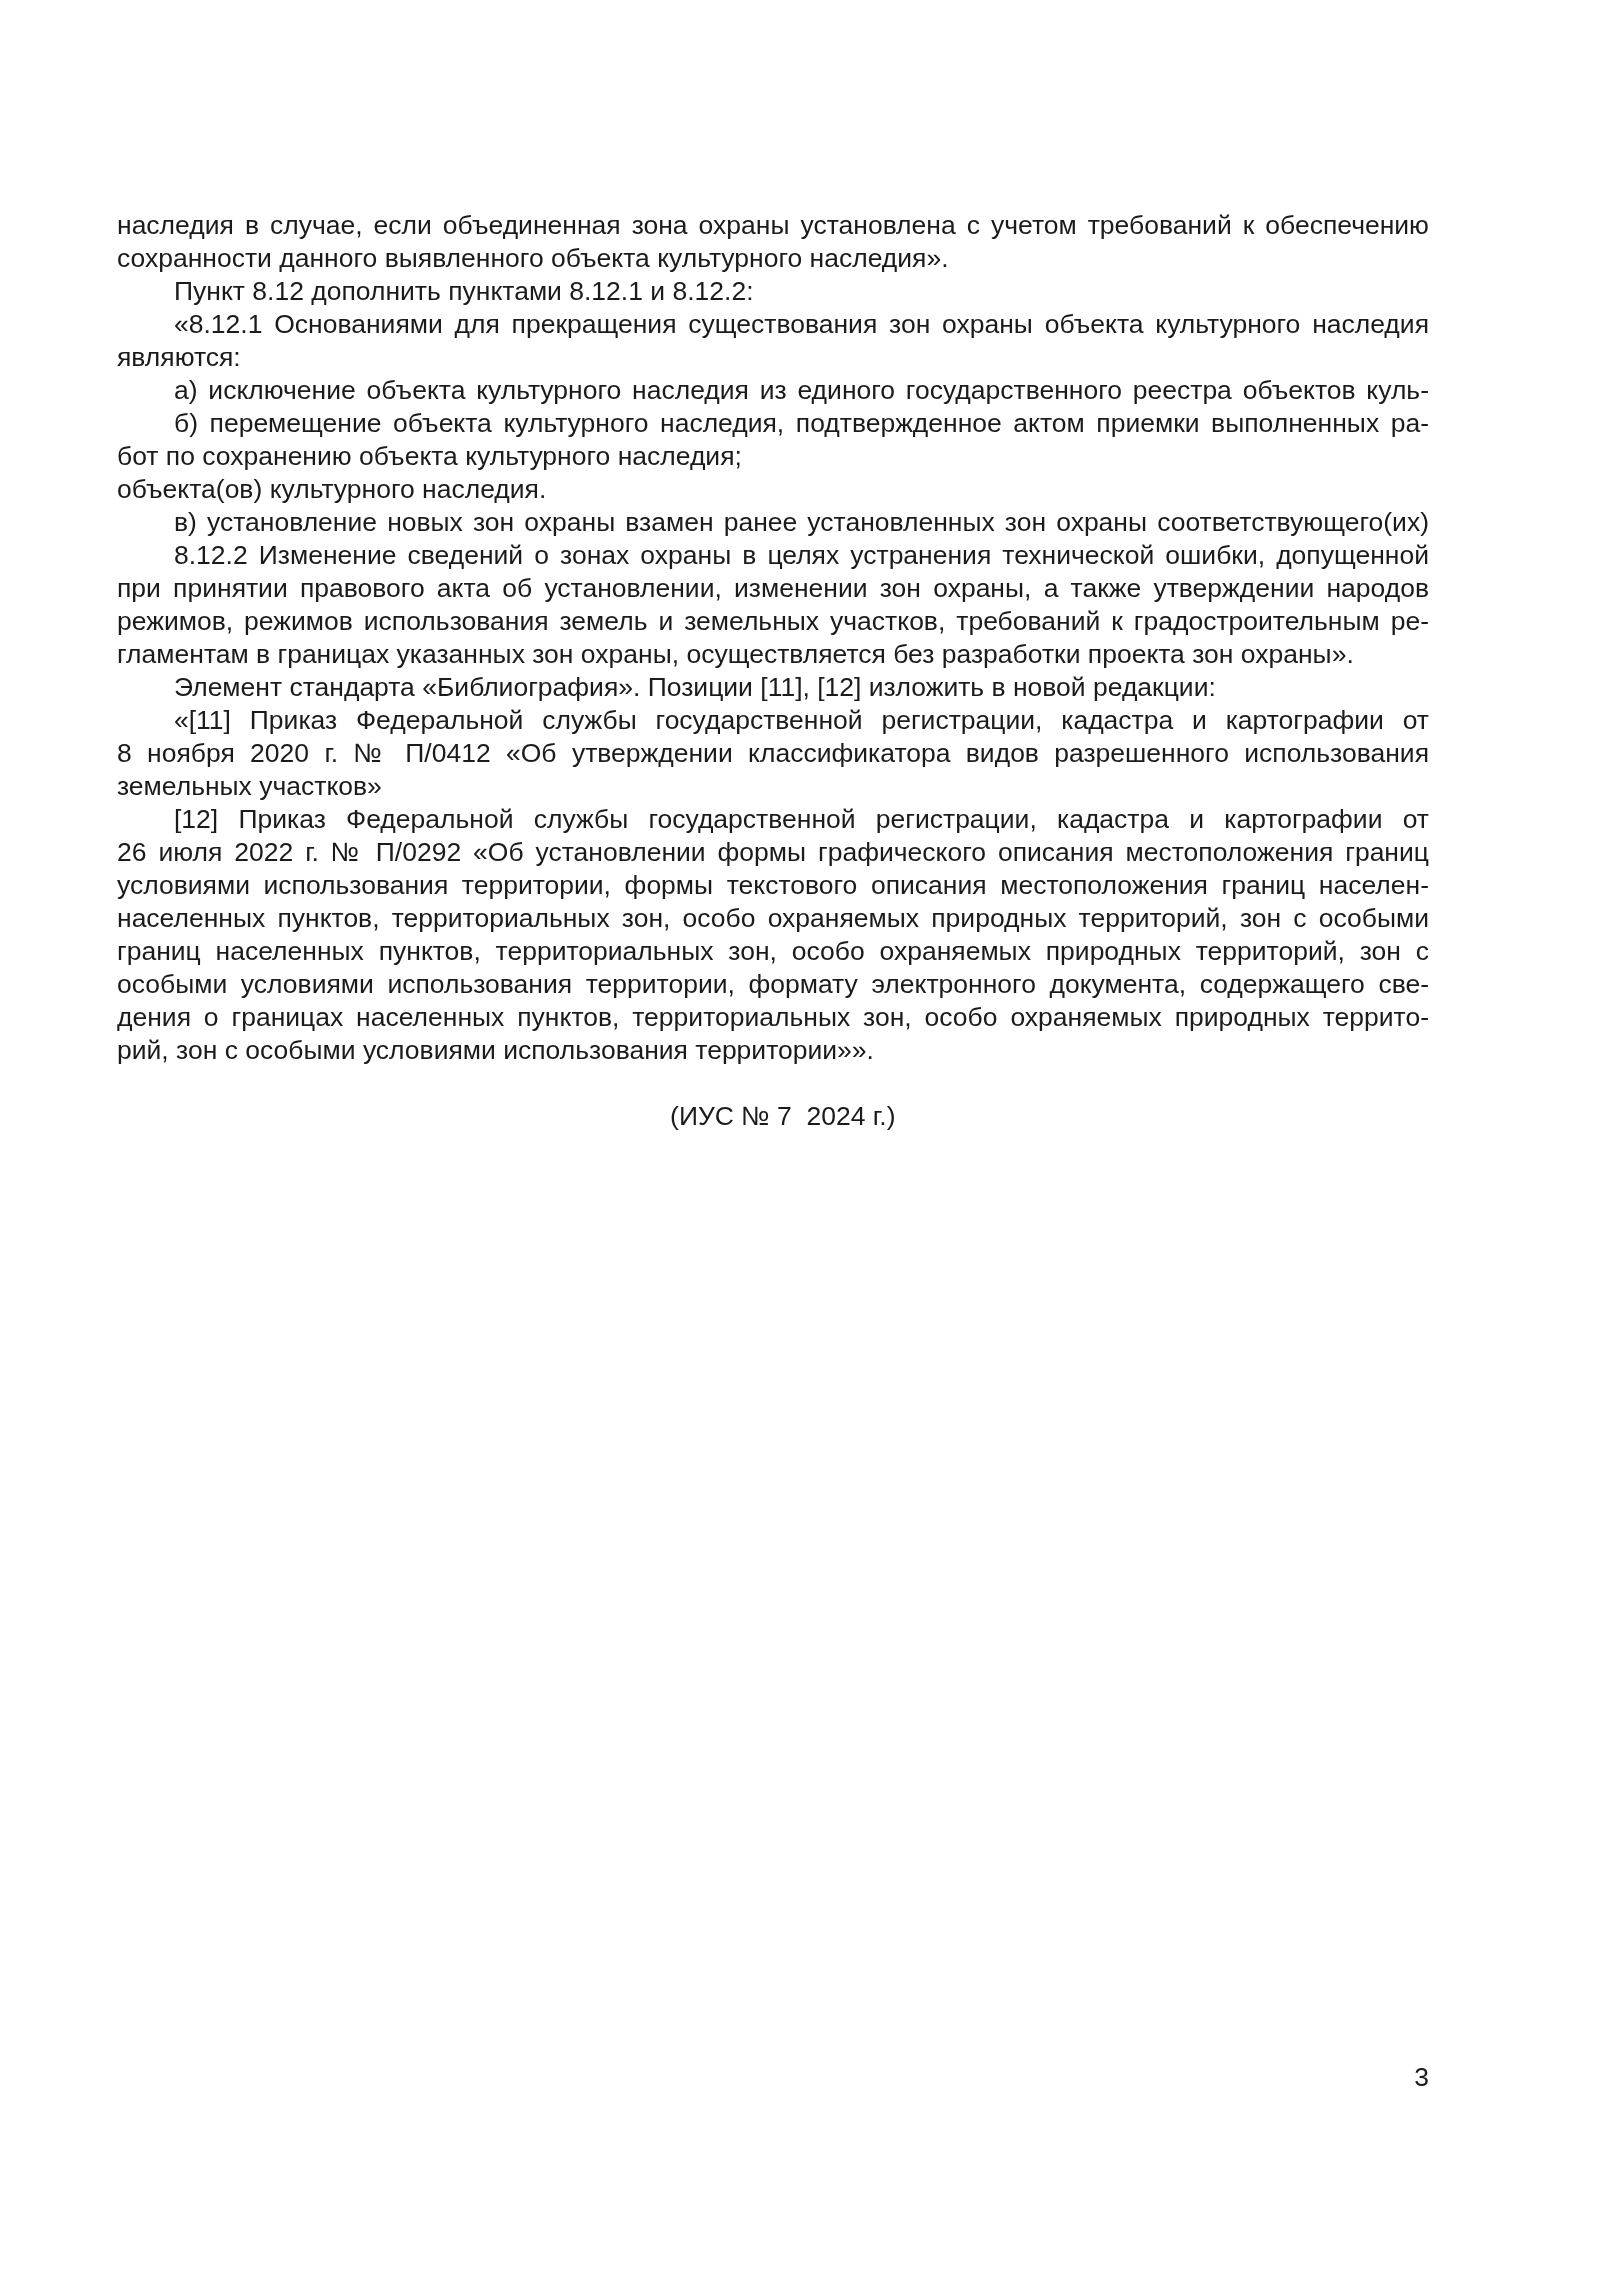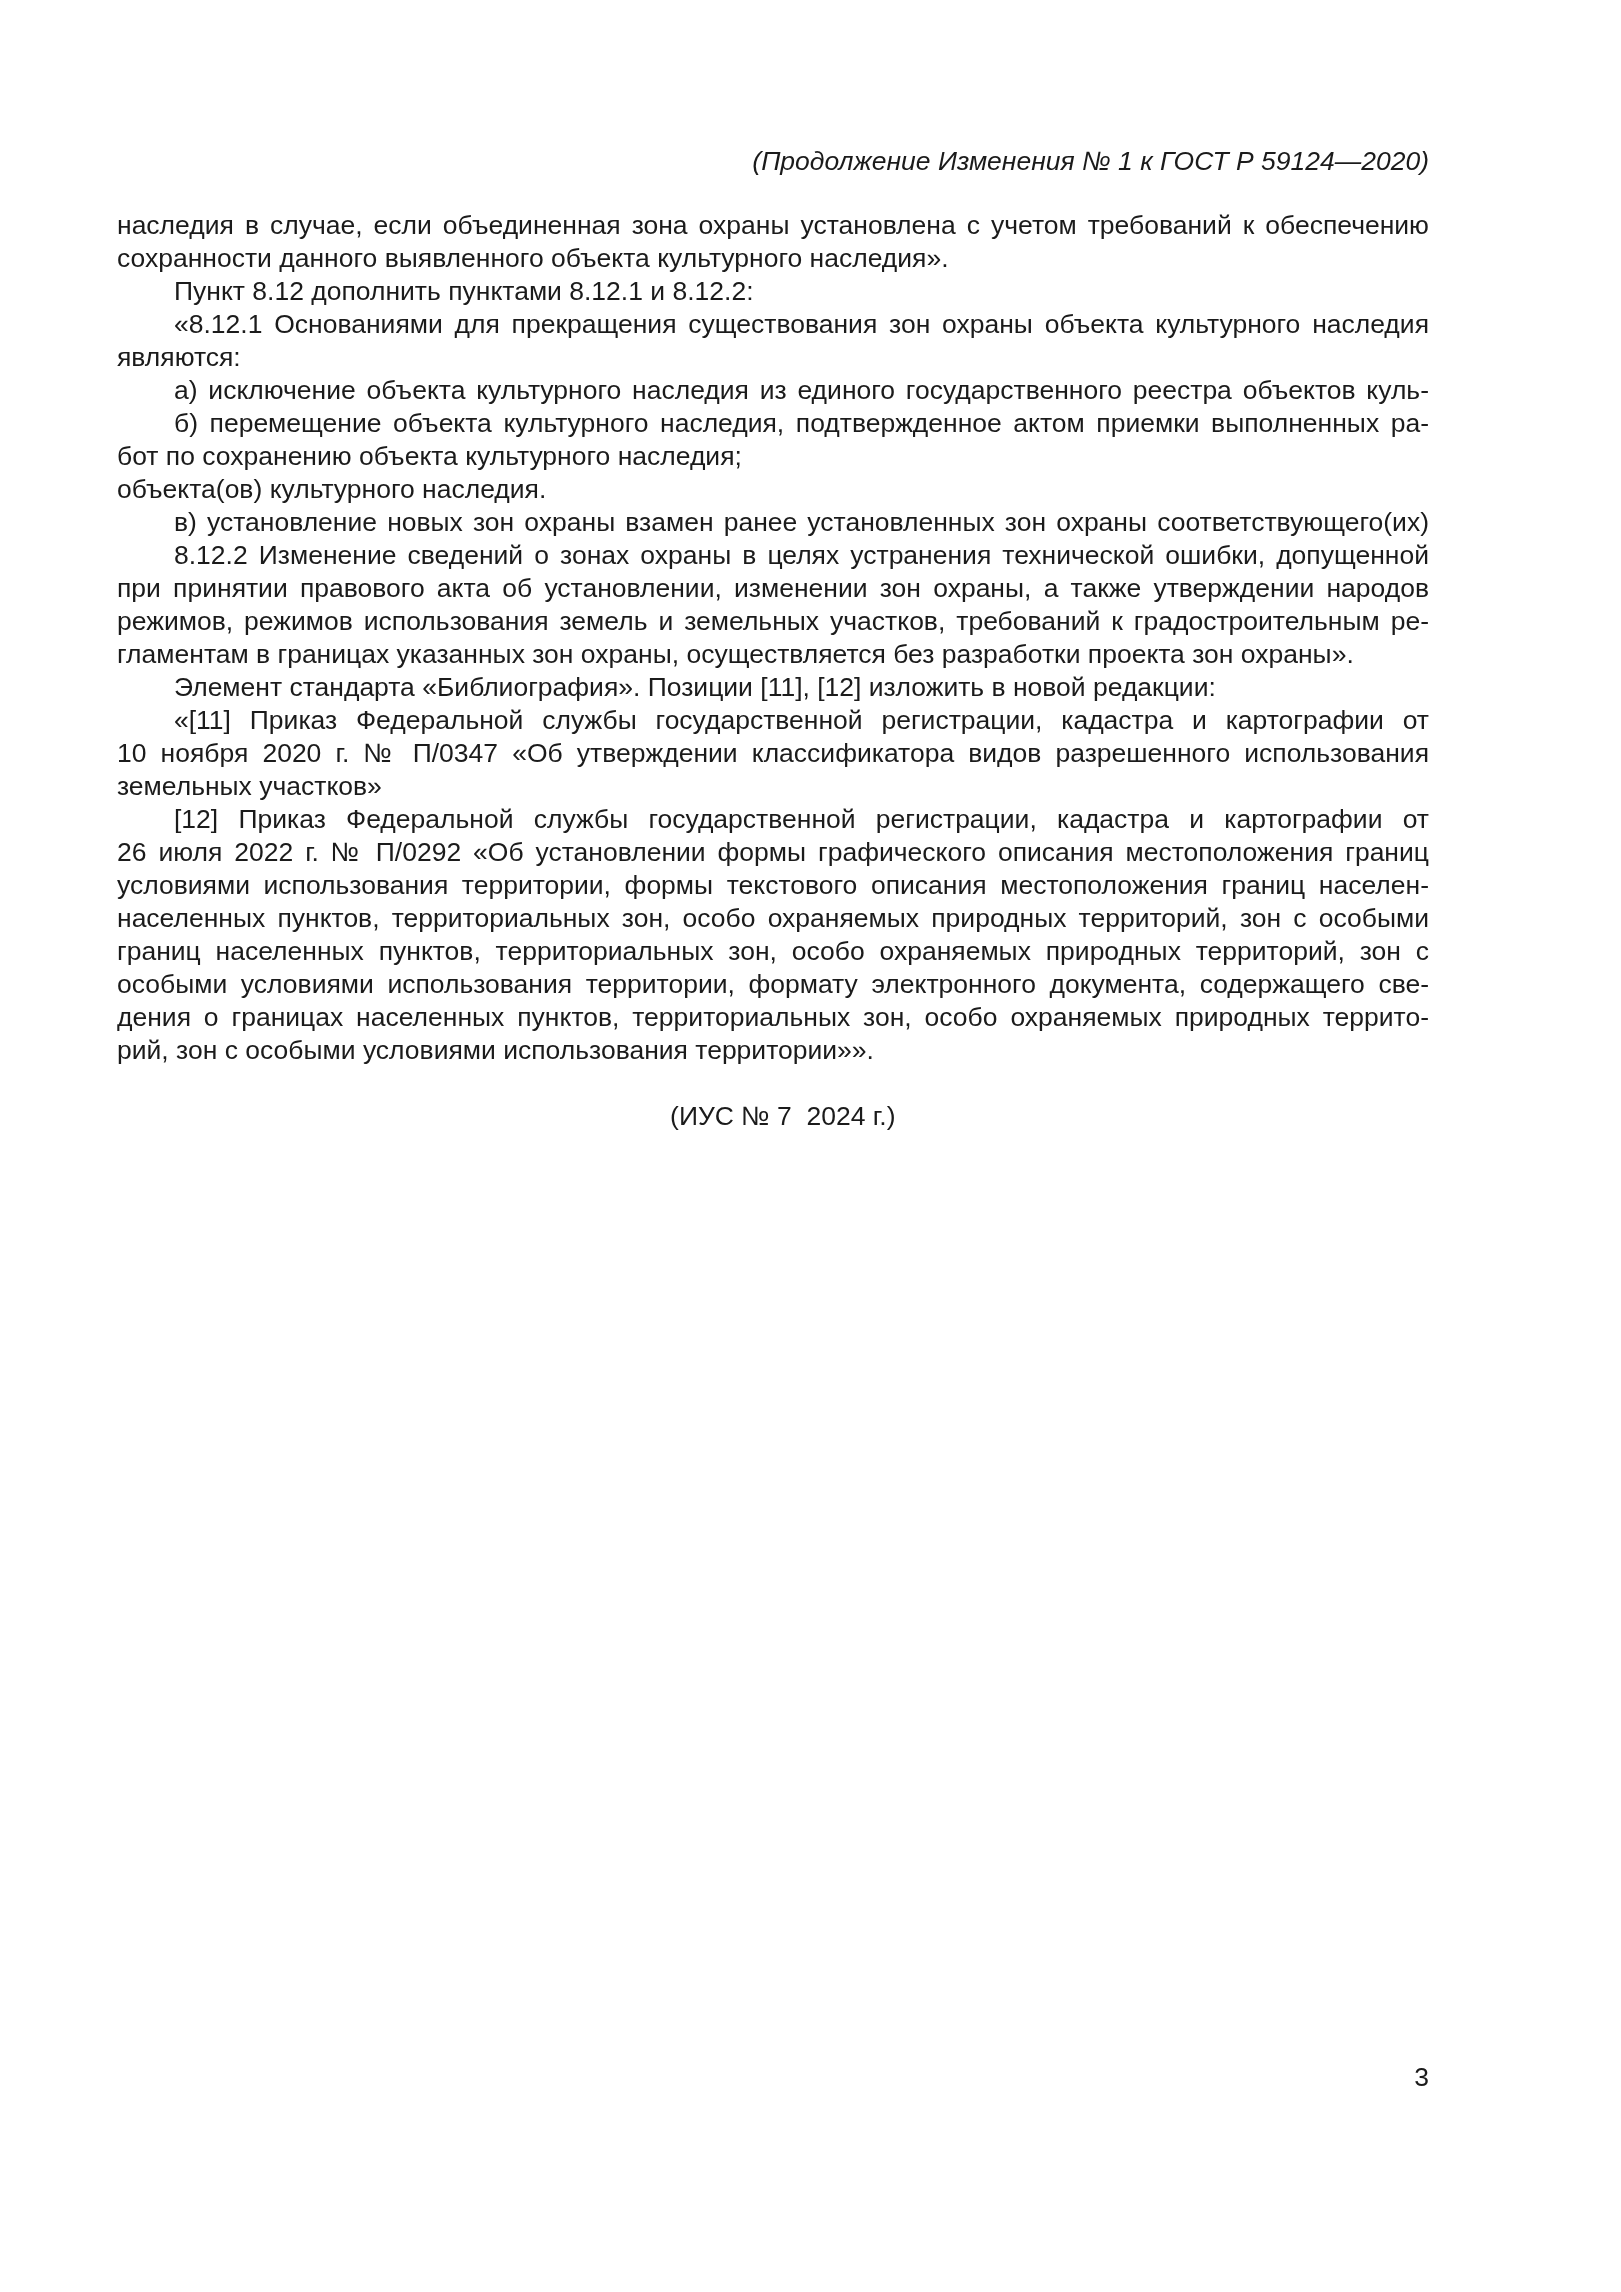--- a/index.html
+++ b/index.html
@@ -64,41 +64,40 @@
     text-align: right;
     font-size: 26.5px;
     line-height: 32px;
   }
 </style>
 </head>
 <body>
 
 <div class="page">
 
-  <div class="running-header">(Продолжение Изменения № 1 к ГОСТ Р 59124—2020)</div>
 
   <div class="body-text">
 
     <div class="line justify">наследия в случае, если объединенная зона охраны установлена с учетом требований к обеспечению</div>
       <div class="line">сохранности данного выявленного объекта культурного наследия».</div>
       <div class="line indent">Пункт 8.12 дополнить пунктами 8.12.1 и 8.12.2:</div>
       <div class="line indent justify">«8.12.1 Основаниями для прекращения существования зон охраны объекта культурного наследия</div>
       <div class="line">являются:</div>
       <div class="line indent justify">а) исключение объекта культурного наследия из единого государственного реестра объектов куль-</div>
       <div class="line indent justify">б) перемещение объекта культурного наследия, подтвержденное актом приемки выполненных ра-</div>
       <div class="line">бот по сохранению объекта культурного наследия;</div>
       <div class="line">объекта(ов) культурного наследия.</div>
       <div class="line indent justify">в) установление новых зон охраны взамен ранее установленных зон охраны соответствующего(их)</div>
       <div class="line indent justify">8.12.2 Изменение сведений о зонах охраны в целях устранения технической ошибки, допущенной</div>
       <div class="line justify">при принятии правового акта об установлении, изменении зон охраны, а также утверждении народов</div>
       <div class="line justify">режимов, режимов использования земель и земельных участков, требований к градостроительным ре-</div>
       <div class="line">гламентам в границах указанных зон охраны, осуществляется без разработки проекта зон охраны».</div>
       <div class="line indent">Элемент стандарта «Библиография». Позиции [11], [12] изложить в новой редакции:</div>
       <div class="line indent justify">«[11] Приказ Федеральной службы государственной регистрации, кадастра и картографии от</div>
-      <div class="line justify">10 ноября 2020 г. № П/0347 «Об утверждении классификатора видов разрешенного использования</div>
+      <div class="line justify">8 ноября 2020 г. № П/0412 «Об утверждении классификатора видов разрешенного использования</div>
       <div class="line">земельных участков»</div>
       <div class="line indent justify">[12] Приказ Федеральной службы государственной регистрации, кадастра и картографии от</div>
       <div class="line justify">26 июля 2022 г. № П/0292 «Об установлении формы графического описания местоположения границ</div>
       <div class="line justify">условиями использования территории, формы текстового описания местоположения границ населен-</div>
       <div class="line justify">населенных пунктов, территориальных зон, особо охраняемых природных территорий, зон с особыми</div>
       <div class="line justify">границ населенных пунктов, территориальных зон, особо охраняемых природных территорий, зон с</div>
       <div class="line justify">особыми условиями использования территории, формату электронного документа, содержащего све-</div>
       <div class="line justify">дения о границах населенных пунктов, территориальных зон, особо охраняемых природных террито-</div>
       <div class="line">рий, зон с особыми условиями использования территории»».</div>
       <div class="spacer"></div>

